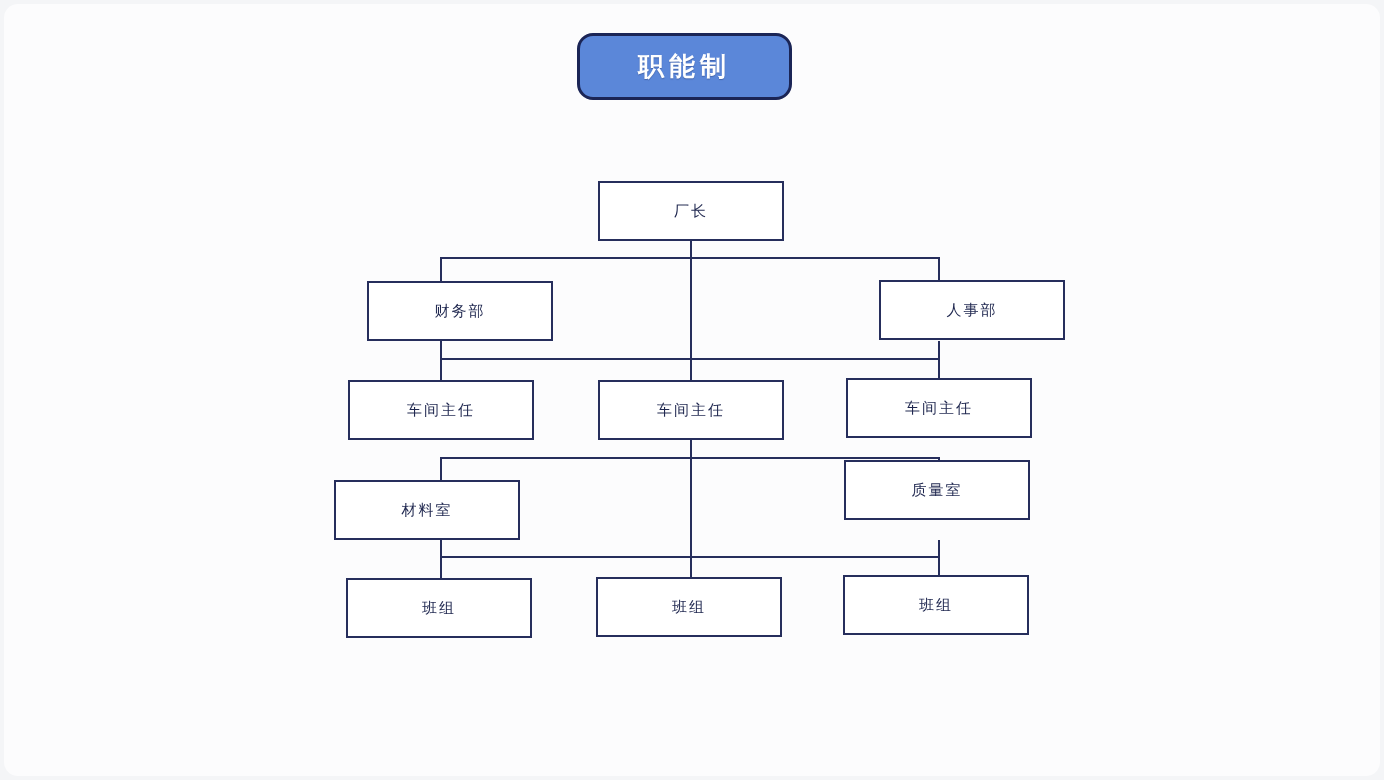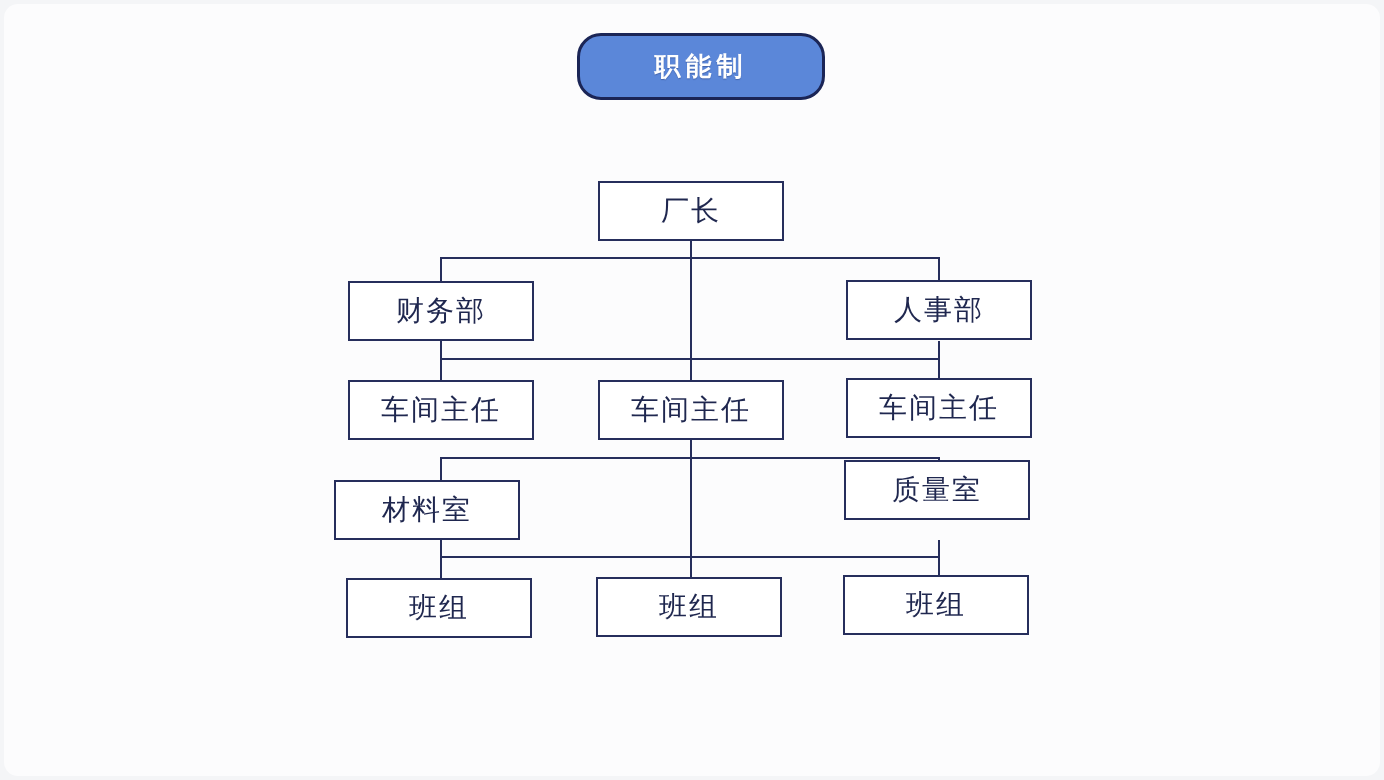--- a/index.html
+++ b/index.html
@@ -19,43 +19,43 @@
   }
   .canvas{
     position:absolute;
     left:4px;top:4px;right:4px;bottom:4px;
     background:var(--canvas-bg);
     border-radius:14px;
   }
   .title-badge{
     position:absolute;
     left:577px;top:33px;
-    width:248px;height:67px;
+    width:215px;height:67px;
     background:var(--accent-blue);
     border:3px solid var(--badge-border);
-    border-radius:24px;
+    border-radius:16px;
     display:flex;align-items:center;justify-content:center;
   }
   .title-badge span{
     color:#ffffff;
     font-size:26px;
     font-weight:bold;
     letter-spacing:5px;
     text-shadow:0 1px 1px rgba(27,37,86,.35);
   }
   .node{
     position:absolute;
     width:186px;height:60px;
     background:#ffffff;
     border:2px solid var(--line-navy);
     display:flex;align-items:center;justify-content:center;
   }
   .node span{
     color:var(--node-text);
-    font-size:28px;
+    font-size:15px;
     letter-spacing:2px;
     font-weight:500;
   }
   .h-line,.v-line{
     position:absolute;
     background:var(--line-navy);
   }
   .h-line{height:2px;}
   .v-line{width:2px;}
 </style>
@@ -85,24 +85,24 @@
 <div class="v-line" style="left:938px;top:457px;height:26px"></div>
 
 <div class="h-line" style="left:440px;top:556px;width:500px"></div>
 <div class="v-line" style="left:440px;top:540px;height:40px"></div>
 <div class="v-line" style="left:938px;top:540px;height:40px"></div>
 
 <div class="node" style="left:598px;top:181px">
   <span>厂长</span>
 </div>
 
-<div class="node" style="left:348px;top:281px">
+<div class="node" style="left:367px;top:281px">
   <span>财务部</span>
 </div>
-<div class="node" style="left:846px;top:280px">
+<div class="node" style="left:879px;top:280px">
   <span>人事部</span>
 </div>
 
 <div class="node" style="left:348px;top:380px">
   <span>车间主任</span>
 </div>
 <div class="node" style="left:598px;top:380px">
   <span>车间主任</span>
 </div>
 <div class="node" style="left:846px;top:378px">

